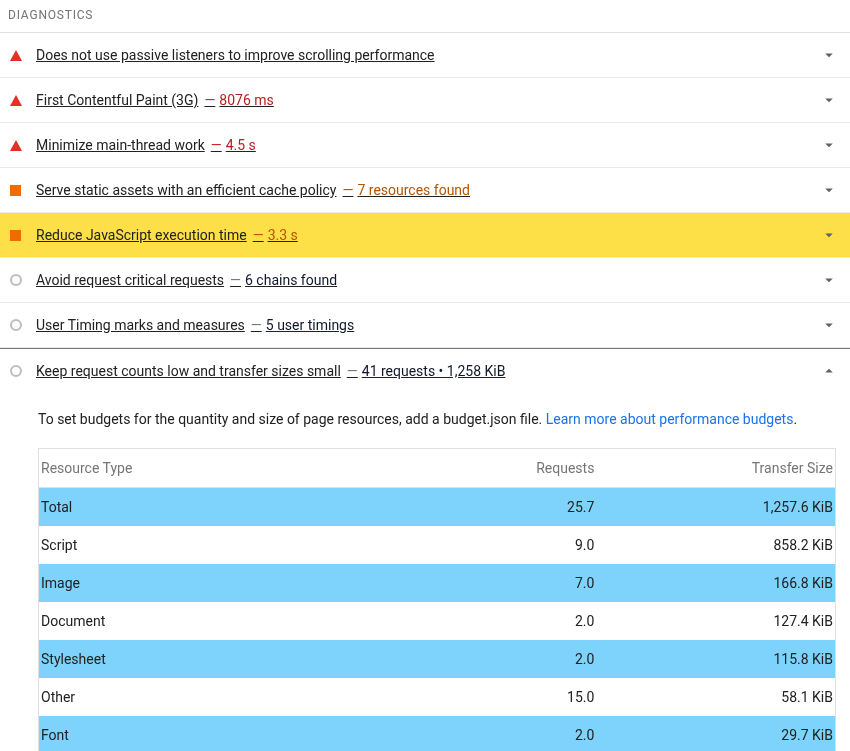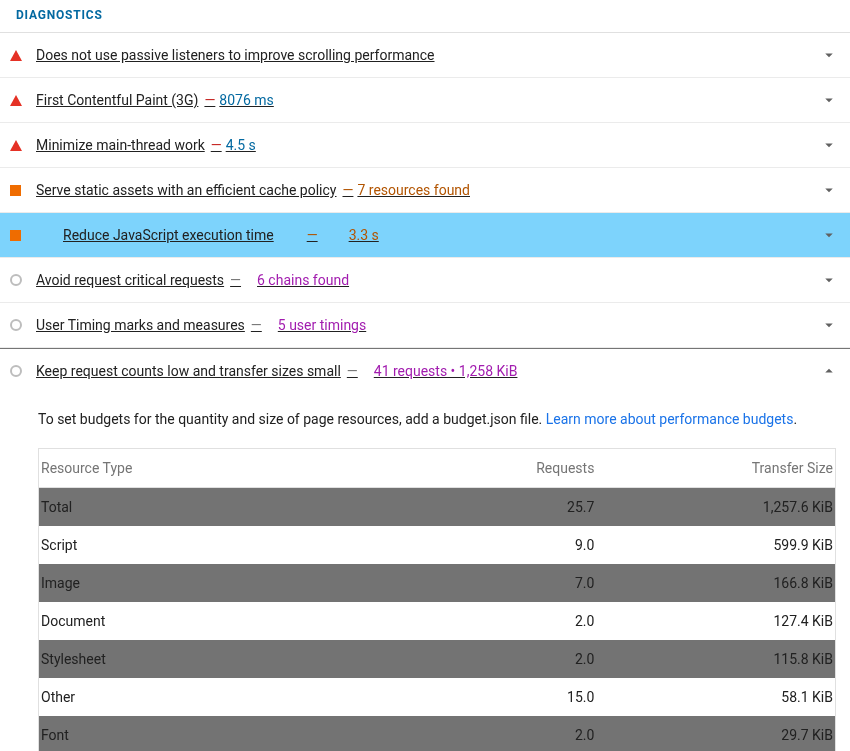--- a/index.html
+++ b/index.html
@@ -5,75 +5,75 @@
   * { box-sizing: border-box; margin: 0; padding: 0; }
   body {
     font-family: Roboto, -apple-system, BlinkMacSystemFont, "Segoe UI", Helvetica, Arial, sans-serif;
     font-size: 14px;
     color: #212121;
     background: #fff;
     width: 850px;
   }
   .section-header {
     font-size: 12px;
-    font-weight: 700;
+    font-weight: 400;
     letter-spacing: 0.8px;
-    color: #0369a1;
-    padding: 8px 0 10px 16px;
+    color: #737373;
+    padding: 8px 0 10px 8px;
     border-bottom: 1px solid #e0e0e0;
   }
   .audit {
     display: flex;
     align-items: center;
     padding: 13px 8px 13px 8px;
     border-bottom: 1px solid #ebebeb;
     cursor: pointer;
     text-decoration: underline;
   }
-  .audit.highlight { background: #7dd3fc; gap: 27px; }
+  .audit.highlight { background: #fde047; }
   .audit.expanded-header { border-bottom: none; align-items: center; }
   .double-border { border-top: 1px solid #757575; }
   .icon-col { width: 28px; flex: 0 0 28px; display: flex; align-items: center; justify-content: flex-start; padding-left: 2px; }
   .tri-red {
     width: 0; height: 0;
     border-left: 6px solid transparent;
     border-right: 6px solid transparent;
     border-bottom: 11px solid #e53125;
   }
   .sq-orange { width: 11px; height: 11px; background: #ef6c00; }
   .circ-gray {
     width: 12px; height: 12px; border-radius: 50%;
     border: 2px solid #bdbdbd; background: transparent;
   }
   .audit-title { color: #212121; }
   .dash-red { color: #c5221f; margin-left: 6px; }
   .dash-orange { color: #b25400; margin-left: 6px; }
   .dash-gray { color: #757575; margin-left: 6px; }
-  .val-red { color: #0369a1; margin-left: 4px; }
+  .val-red { color: #b91c1c; margin-left: 4px; }
   .val-orange { color: #b25400; margin-left: 4px; }
-  .val-gray { color: #a21caf; margin-left: 16px; }
+  .val-gray { color: #0f172a; margin-left: 4px; }
   .chev { margin-left: auto; color: #616161; padding-right: 4px; }
   .chev svg { display: block; }
   .expanded-body { padding: 16px 0 0 38px; }
   .desc { font-size: 14px; color: #212121; line-height: 1.5; margin-bottom: 18px; }
   .desc a { color: #1a73e8; text-decoration: none; }
   .table {
     border: 1px solid #e0e0e0;
     width: 798px;
     font-size: 14px;
     border-collapse: collapse;
   }
   .table th, .table td { padding: 11px 2px; }
   .table th {
     color: #757575; font-weight: 400; text-align: left;
     border-bottom: 1px solid #e0e0e0;
     background: #fff;
   }
   .table th.num, .table td.num { text-align: right; }
-  .table tr.odd td { background: #737373; }
+  .table tr.odd td { background: #7dd3fc; }
   .table tr.even td { background: #fff; }
   .col1 { width: 44%; }
   .col2 { width: 26%; }
   .col3 { width: 30%; }
 </style>
 </head>
 <body>
 
 <div class="section-header">DIAGNOSTICS</div>
 
@@ -192,21 +192,21 @@
         </thead>
         <tbody>
           <tr class="odd">
             <td>Total</td>
             <td class="num">25.7</td>
             <td class="num">1,257.6 KiB</td>
           </tr>
           <tr class="even">
             <td>Script</td>
             <td class="num">9.0</td>
-            <td class="num">599.9 KiB</td>
+            <td class="num">858.2 KiB</td>
           </tr>
           <tr class="odd">
             <td>Image</td>
             <td class="num">7.0</td>
             <td class="num">166.8 KiB</td>
           </tr>
           <tr class="even">
             <td>Document</td>
             <td class="num">2.0</td>
             <td class="num">127.4 KiB</td>

